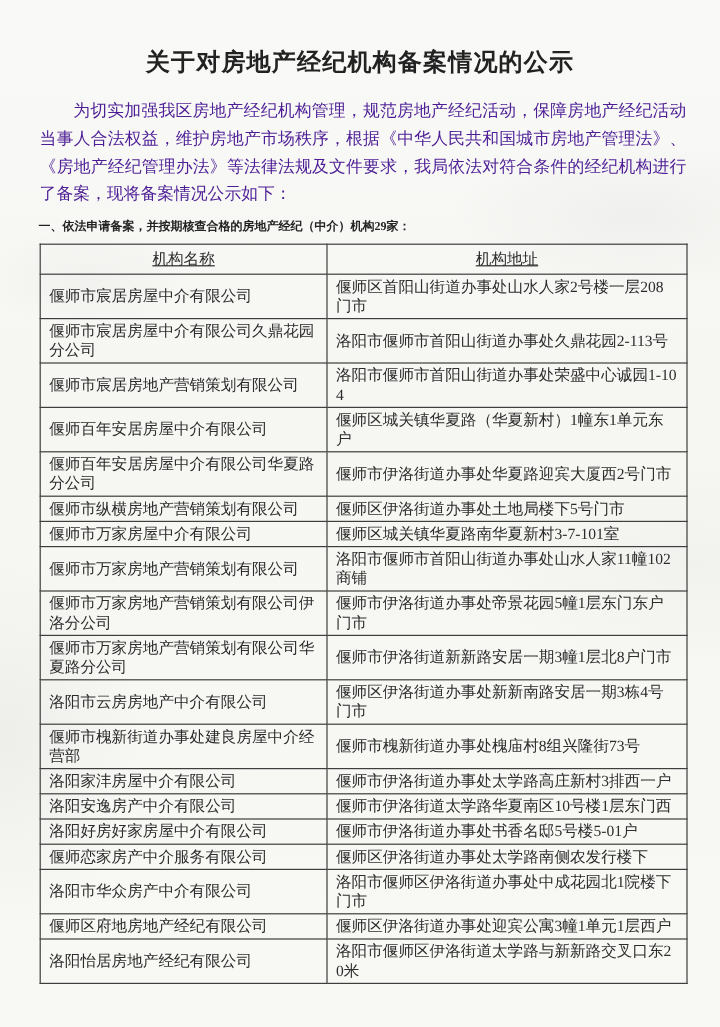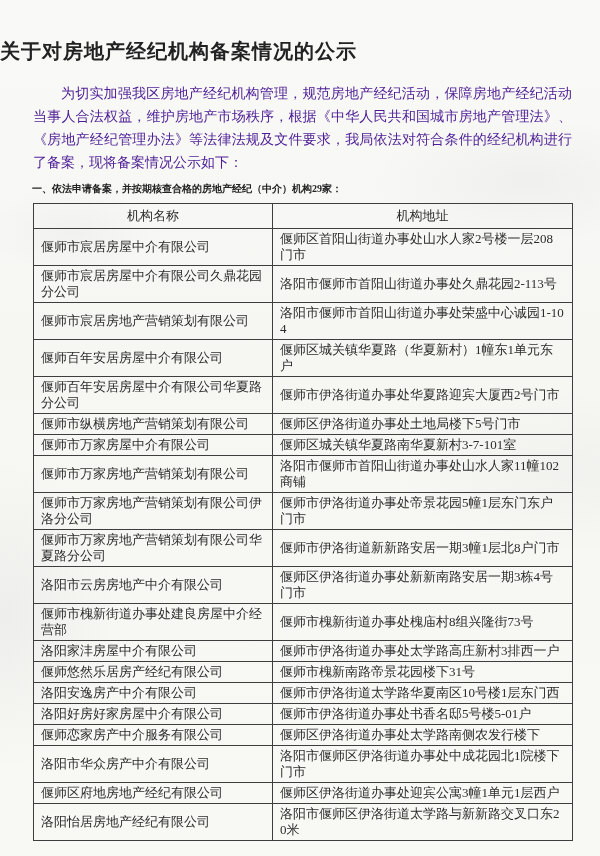--- a/index.html
+++ b/index.html
@@ -27,21 +27,21 @@
       radial-gradient(260px 120px at 96% 55%, rgba(90,90,95,0.035), rgba(0,0,0,0) 70%),
       linear-gradient(180deg, #f9f9f7 0%, #f6f6f3 40%, #f8f8f5 100%);
   }
   .page {
     position: relative;
     width: 600px;
     height: 856px;
   }
   .doc-title {
     margin: 38px 0 0 0;
-    text-align: left;
+    text-align: center;
     font-family: "Liberation Sans", "DejaVu Sans", sans-serif;
     font-size: 20px;
     font-weight: bold;
     letter-spacing: 1px;
     color: #222;
   }
   .intro {
     margin: 17px 28px 0 33px;
     font-size: 14px;
     line-height: 23px;
@@ -69,20 +69,21 @@
   table.agency-table td {
     border: 1.5px solid #3e3e3e;
     padding: 2px 7px;
     line-height: 16px;
     word-break: break-all;
     vertical-align: middle;
   }
   table.agency-table th {
     font-weight: normal;
     padding: 4px 7px;
+    text-decoration: underline;
   }
   table.agency-table td {
     text-align: left;
   }
 </style>
 </head>
 <body>
 
 <div class="scan-layer"></div>
 
@@ -152,24 +153,20 @@
         </tr>
         <tr>
           <td>偃师市槐新街道办事处建良房屋中介经营部</td>
           <td>偃师市槐新街道办事处槐庙村8组兴隆街73号</td>
         </tr>
         <tr>
           <td>洛阳家沣房屋中介有限公司</td>
           <td>偃师市伊洛街道办事处太学路高庄新村3排西一户</td>
         </tr>
         <tr>
-          <td>偃师悠然乐居房产经纪有限公司</td>
-          <td>偃师市槐新南路帝景花园楼下31号</td>
-        </tr>
-        <tr>
           <td>洛阳安逸房产中介有限公司</td>
           <td>偃师市伊洛街道太学路华夏南区10号楼1层东门西</td>
         </tr>
         <tr>
           <td>洛阳好房好家房屋中介有限公司</td>
           <td>偃师市伊洛街道办事处书香名邸5号楼5-01户</td>
         </tr>
         <tr>
           <td>偃师恋家房产中介服务有限公司</td>
           <td>偃师区伊洛街道办事处太学路南侧农发行楼下</td>

